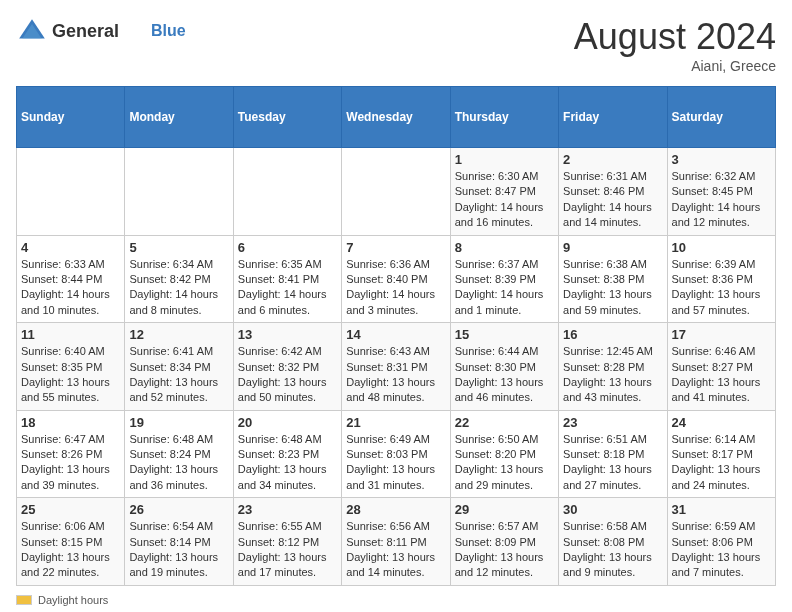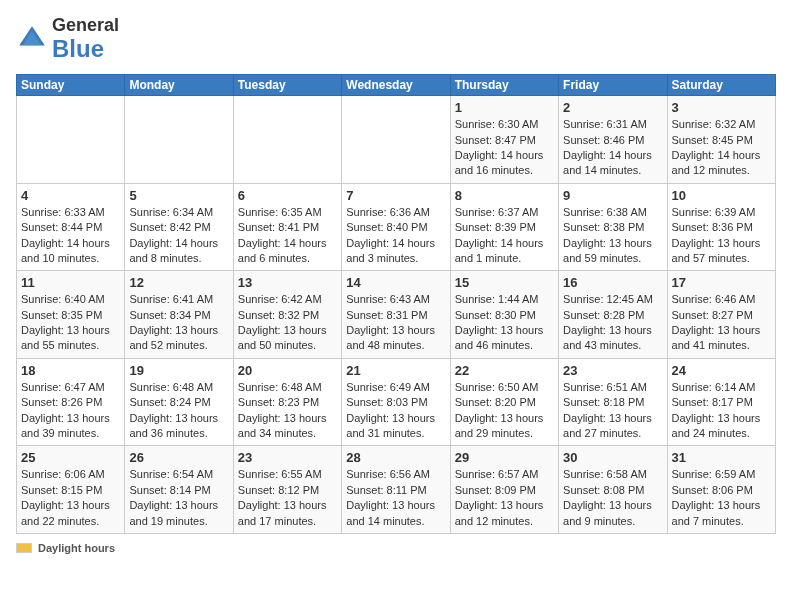--- a/index.html
+++ b/index.html
@@ -15,30 +15,30 @@
       justify-content: space-between;
       align-items: flex-start;
       margin-bottom: 12px;
     }
     .logo {
       display: flex;
       align-items: center;
     }
     .logo-text {
       display: flex;
-      flex-direction: column;
       line-height: 1.1;
+      gap: 32px;
     }
     .logo-general {
       font-size: 18px;
       font-weight: bold;
       color: #333;
     }
     .logo-blue {
-      font-size: 24px;
+      font-size: 16px;
       font-weight: bold;
       color: #3a7bbf;
     }
     .logo-icon {
       width: 32px;
       height: 32px;
       margin-right: 4px;
     }
     .title-block {
       text-align: right;
@@ -55,21 +55,21 @@
     table {
       width: 100%;
       border-collapse: collapse;
       table-layout: fixed;
     }
     thead tr th {
       background-color: #3a7bbf;
       color: #fff;
       font-size: 12px;
       font-weight: bold;
-      padding: 3px 4px;
+      padding: 23px 4px;
       text-align: left;
       border: 1px solid #2a6aaf;
     }
     tbody tr td {
       border: 1px solid #ccc;
       vertical-align: top;
       padding: 4px;
       font-size: 10px;
       color: #333;
       height: 80px;
@@ -92,21 +92,20 @@
     .empty-cell {
       background: #fff !important;
     }
     .legend {
       margin-top: 8px;
       font-size: 11px;
       color: #555;
       display: flex;
       align-items: center;
       gap: 6px;
-      font-weight: bold;
     }
     .legend-bar {
       display: inline-block;
       width: 16px;
       height: 10px;
       background: #f0c040;
       border: 1px solid #ccc;
     }
   </style>
 </head>
@@ -116,20 +115,24 @@
   <div class="logo">
     <svg class="logo-icon" viewBox="0 0 40 40">
       <polygon points="20,4 36,28 4,28" fill="#3a7bbf"></polygon>
       <polygon points="20,10 32,28 8,28" fill="#5a9fd4" opacity="0.5"></polygon>
     </svg>
     <div class="logo-text">
       <span class="logo-general">General</span>
       <span class="logo-blue">Blue</span>
     </div>
   </div>
+  <div class="title-block">
+    <div class="month-year">August 2024</div>
+    <div class="location">Aiani, Greece</div>
+  </div>
 </div>
 
 <table>
   <thead>
     <tr>
     <th>Sunday</th>
         <th>Monday</th>
         <th>Tuesday</th>
         <th>Wednesday</th>
         <th>Thursday</th>
@@ -240,21 +243,21 @@
         </td>
         <td>
           <div class="day-num">14</div>
           <div class="day-info">Sunrise: 6:43 AM
 Sunset: 8:31 PM
 Daylight: 13 hours
 and 48 minutes.</div>
         </td>
         <td>
           <div class="day-num">15</div>
-          <div class="day-info">Sunrise: 1:44 AM
+          <div class="day-info">Sunrise: 6:44 AM
 Sunset: 8:30 PM
 Daylight: 13 hours
 and 46 minutes.</div>
         </td>
         <td>
           <div class="day-num">16</div>
           <div class="day-info">Sunrise: 12:45 AM
 Sunset: 8:28 PM
 Daylight: 13 hours
 and 43 minutes.</div>

